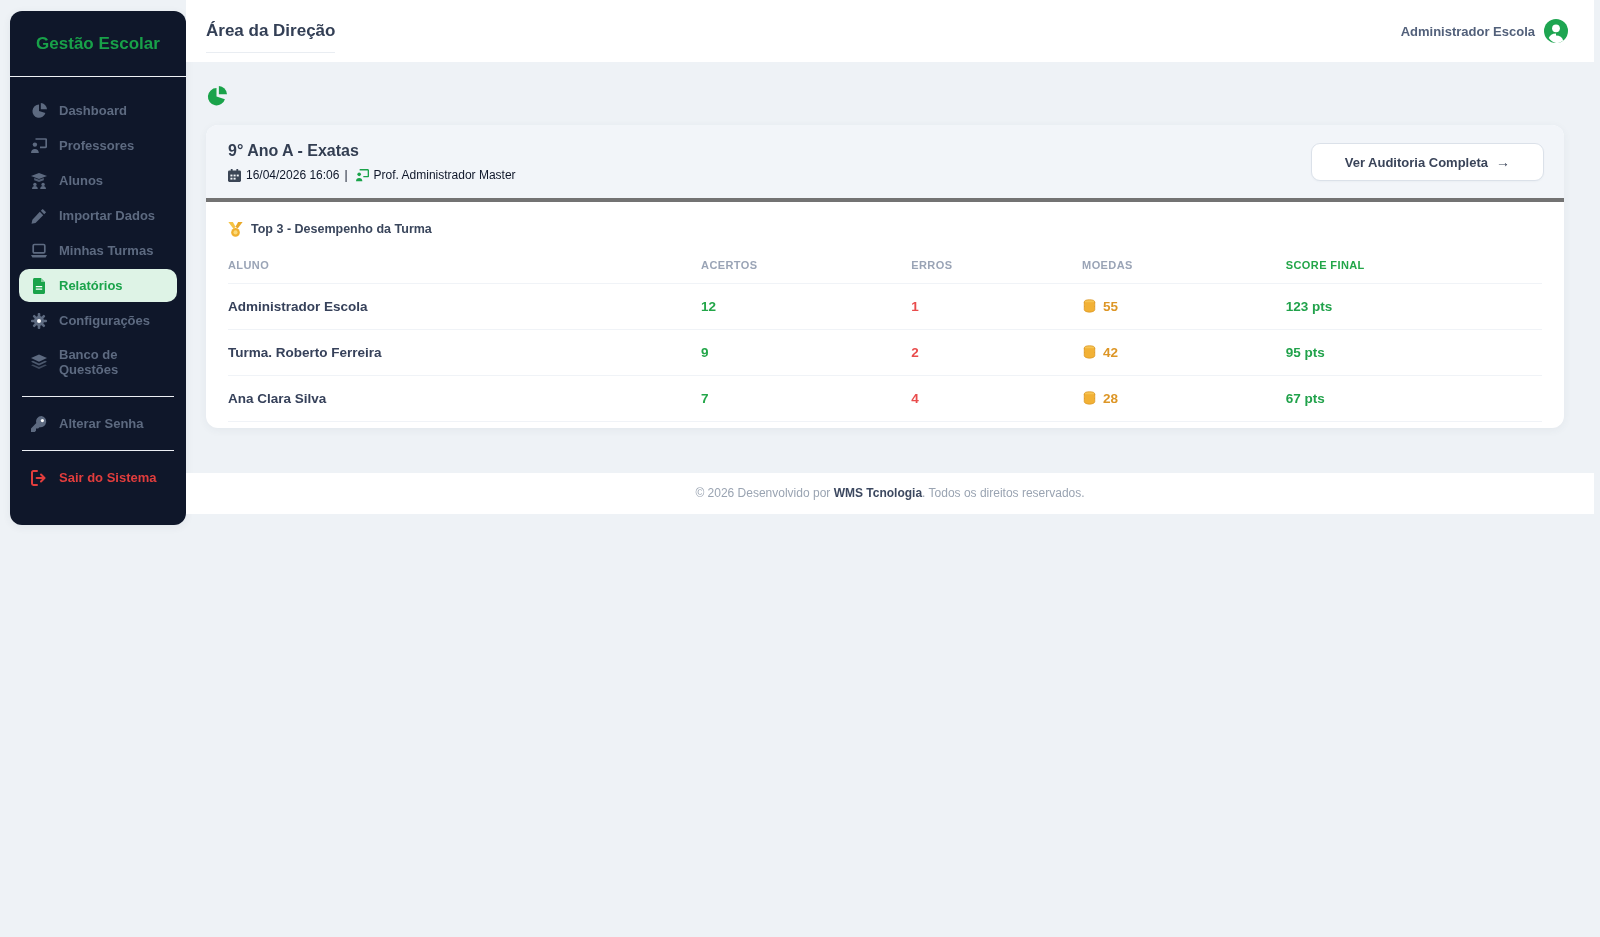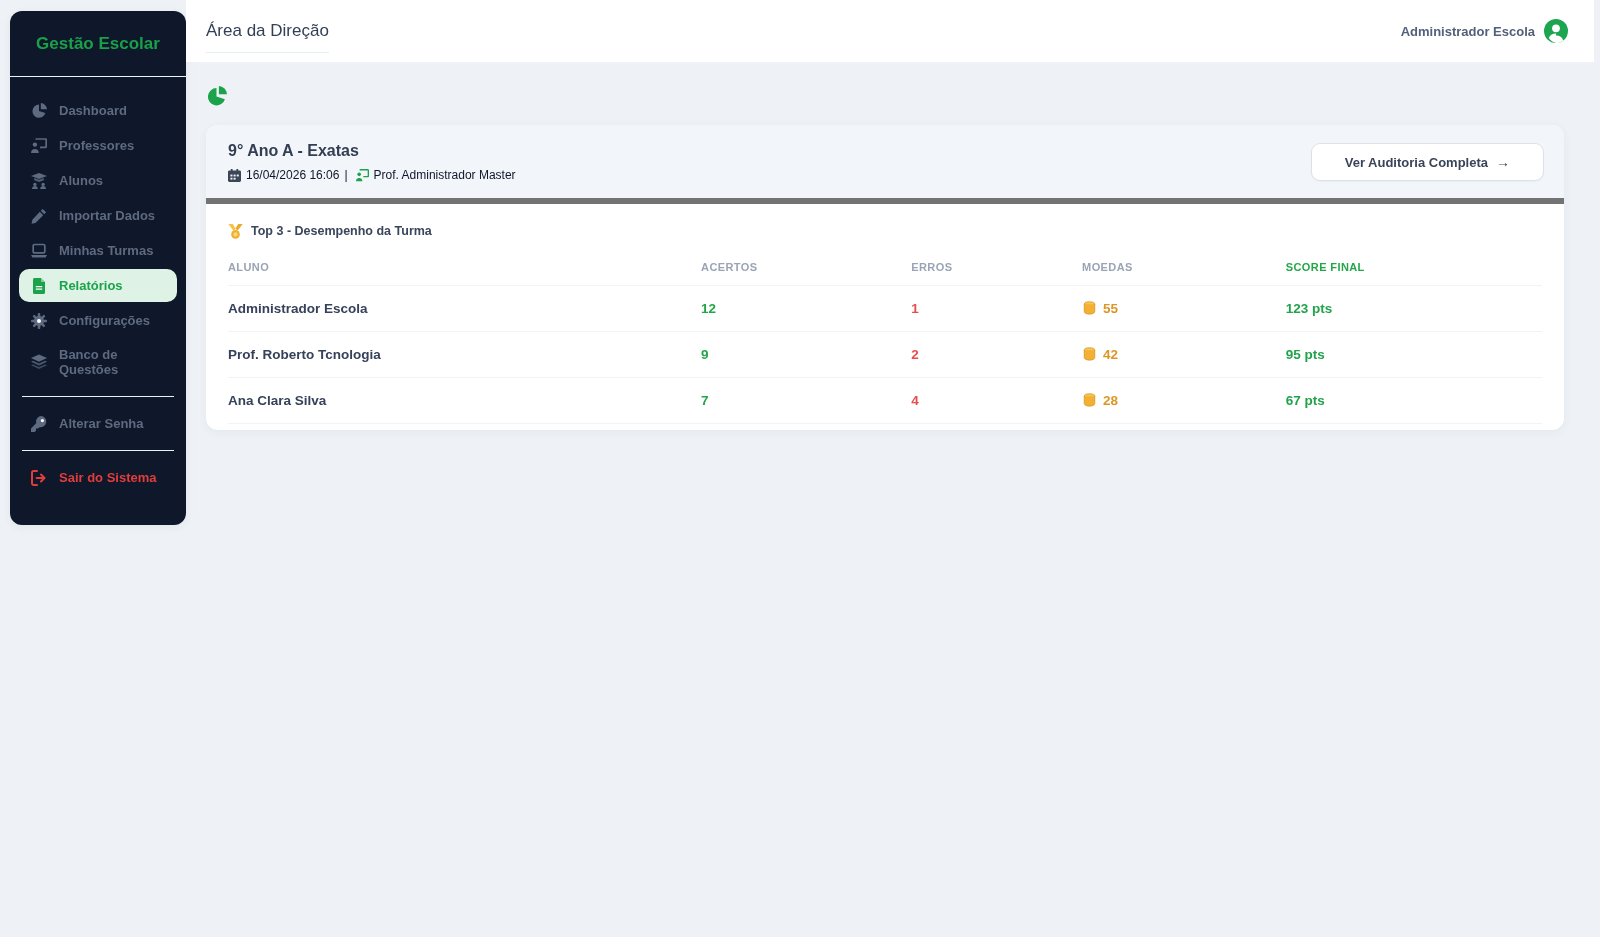--- a/index.html
+++ b/index.html
@@ -45,21 +45,21 @@
   
   .main { flex: 1; display: flex; flex-direction: column; margin-right: 6px; }
   .topbar {
     background: #fff;
     height: 62px;
     display: flex; justify-content: space-between; align-items: center;
     padding: 0 26px 0 20px;
   }
   .page-title {
     align-self: stretch; display: flex; align-items: center;
-    font-size: 17px; font-weight: 400; color: #333f55;
+    font-size: 17px; font-weight: 700; color: #333f55;
     position: relative;
   }
   .page-title::after {
     content: ""; position: absolute; left: 0; right: 0; bottom: 9px;
     height: 1px; background: #e9edf2;
   }
   .user-menu { display: flex; align-items: center; gap: 9px; cursor: pointer; }
   .user-name { font-size: 13px; font-weight: 700; color: #52607a; }
   .avatar { width: 24px; height: 24px; display: inline-flex; }
 
@@ -69,21 +69,21 @@
   .section-heading .icon { width: 21px; height: 21px; color: #1aa34a; display: inline-flex; }
   .section-heading h2 { font-size: 21px; font-weight: 600; color: #3d4a63; }
 
   .card {
     background: #fff; border-radius: 12px;
     box-shadow: 0 2px 8px rgba(50, 65, 90, 0.06);
     overflow: hidden;
   }
   .card-header {
     background: #f2f5f9;
-    border-bottom: 6px solid #737373;
+    border-bottom: 4px solid #737373;
     padding: 17px 20px 16px 22px;
     display: flex; justify-content: space-between; align-items: center;
   }
   .card-title { font-size: 16px; font-weight: 800; color: #333e52; }
   .card-meta { margin-top: 8px; display: flex; align-items: center; gap: 5px; font-size: 12px; color: #0f172a; }
   .card-meta .icon { width: 13px; height: 13px; display: inline-flex; }
   .card-meta .icon.dark { color: #3c4656; }
   .card-meta .icon.green { color: #1aa34a; margin-left: 3px; }
   .audit-btn {
     display: inline-flex; align-items: center; gap: 8px;
@@ -350,21 +350,21 @@
                           <path d="M2.4 3.4v4c0 1.4 2.5 2.6 5.6 2.6s5.6-1.2 5.6-2.6v-4" fill="#f2b135" stroke="#d9941f" stroke-width=".8"></path>
                           <path d="M2.4 7.4v4c0 1.4 2.5 2.6 5.6 2.6s5.6-1.2 5.6-2.6v-4" fill="#f2b135" stroke="#d9941f" stroke-width=".8"></path>
                         </svg>
                       </span>
                       <span>55</span>
                     </span>
                 </td>
                 <td class="score">123 pts</td>
               </tr>
               <tr>
-                <td class="aluno">Prof. Roberto Tcnologia</td>
+                <td class="aluno">Turma. Roberto Ferreira</td>
                 <td class="acertos">9</td>
                 <td class="erros">2</td>
                 <td class="moedas">
                   <span class="cell">
                       <span class="icon">
                         <svg viewBox="0 0 16 16">
                           <ellipse cx="8" cy="3.4" rx="5.6" ry="2.6" fill="#f6c453" stroke="#d9941f" stroke-width=".8"></ellipse>
                           <path d="M2.4 3.4v4c0 1.4 2.5 2.6 5.6 2.6s5.6-1.2 5.6-2.6v-4" fill="#f2b135" stroke="#d9941f" stroke-width=".8"></path>
                           <path d="M2.4 7.4v4c0 1.4 2.5 2.6 5.6 2.6s5.6-1.2 5.6-2.6v-4" fill="#f2b135" stroke="#d9941f" stroke-width=".8"></path>
                         </svg>
@@ -391,15 +391,19 @@
                     </span>
                 </td>
                 <td class="score">67 pts</td>
               </tr>
             </tbody>
           </table>
         </div>
       </section>
     </main>
 
+    <footer class="footer">
+      <span>© 2026 Desenvolvido por</span>
+      <strong>WMS Tcnologia</strong><span>. Todos os direitos reservados.</span>
+    </footer>
 
   </div>
 </div>
 
 </body></html>

